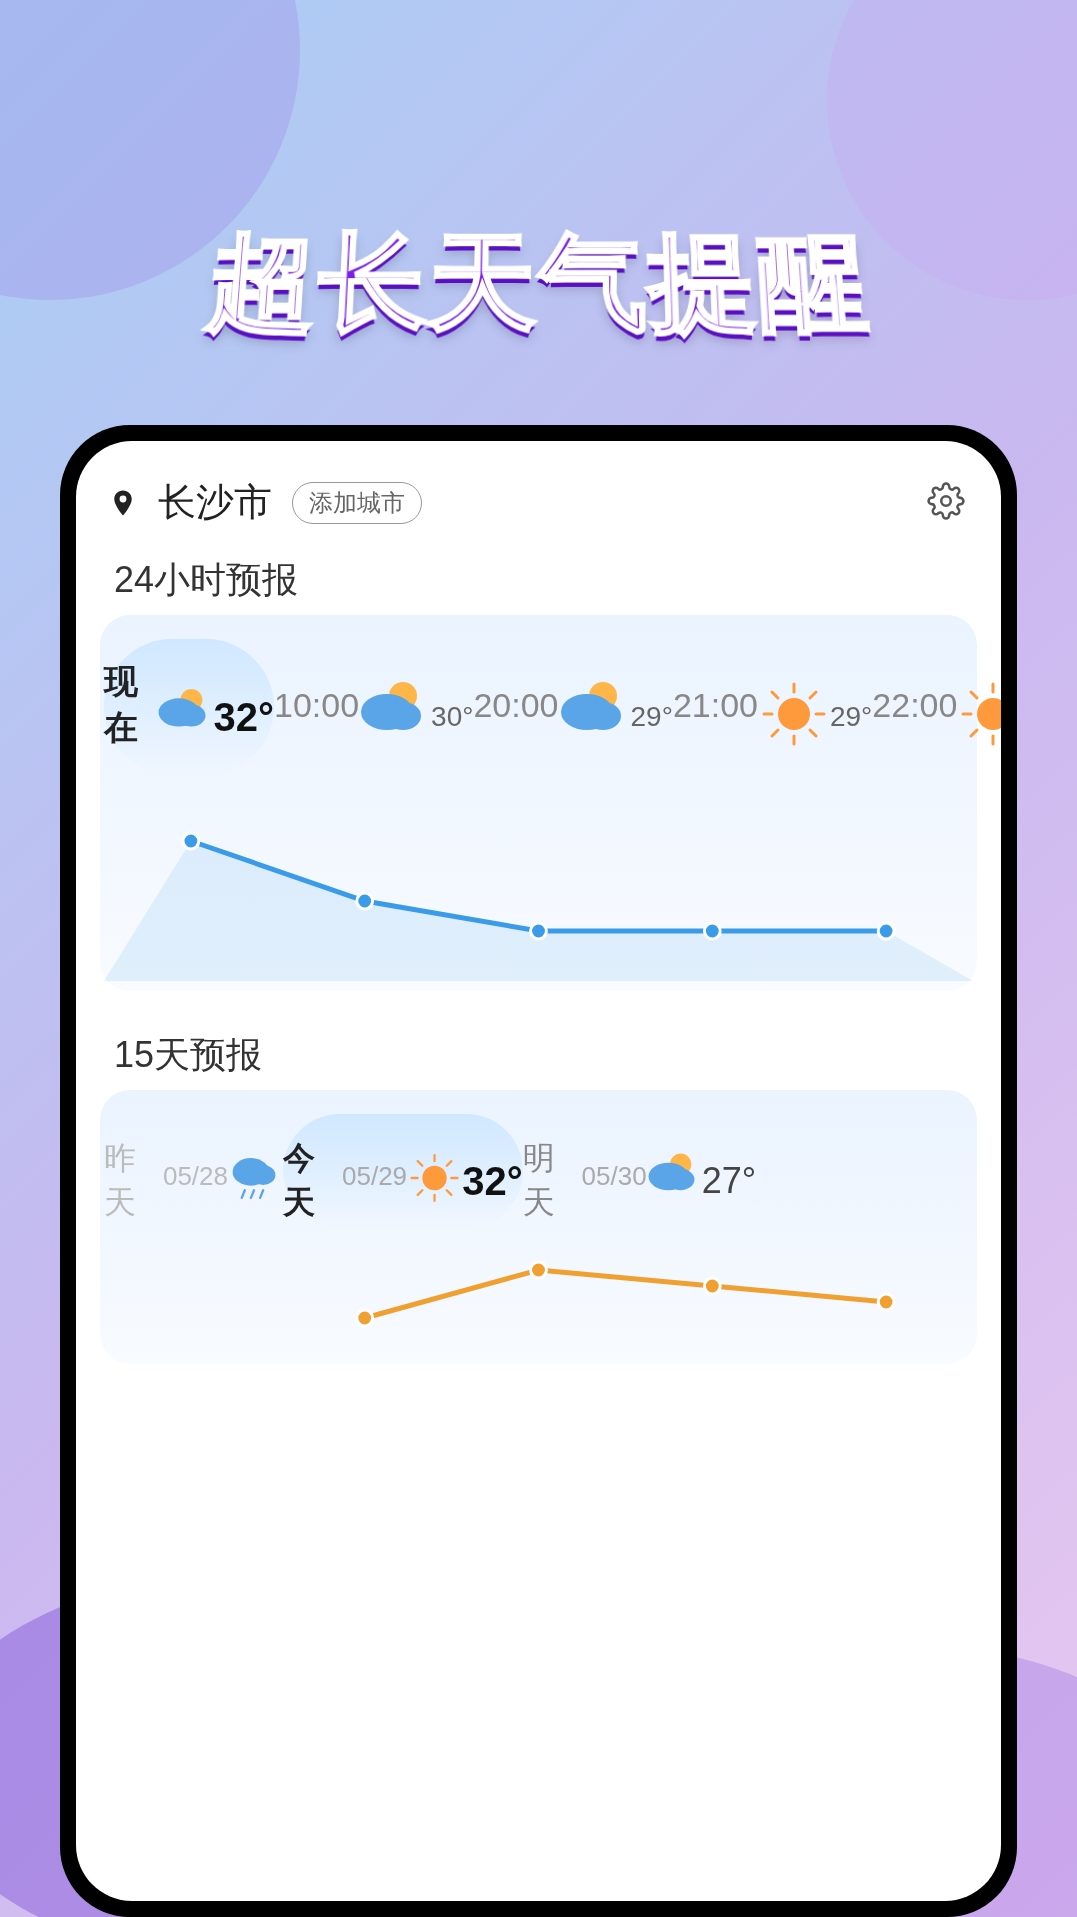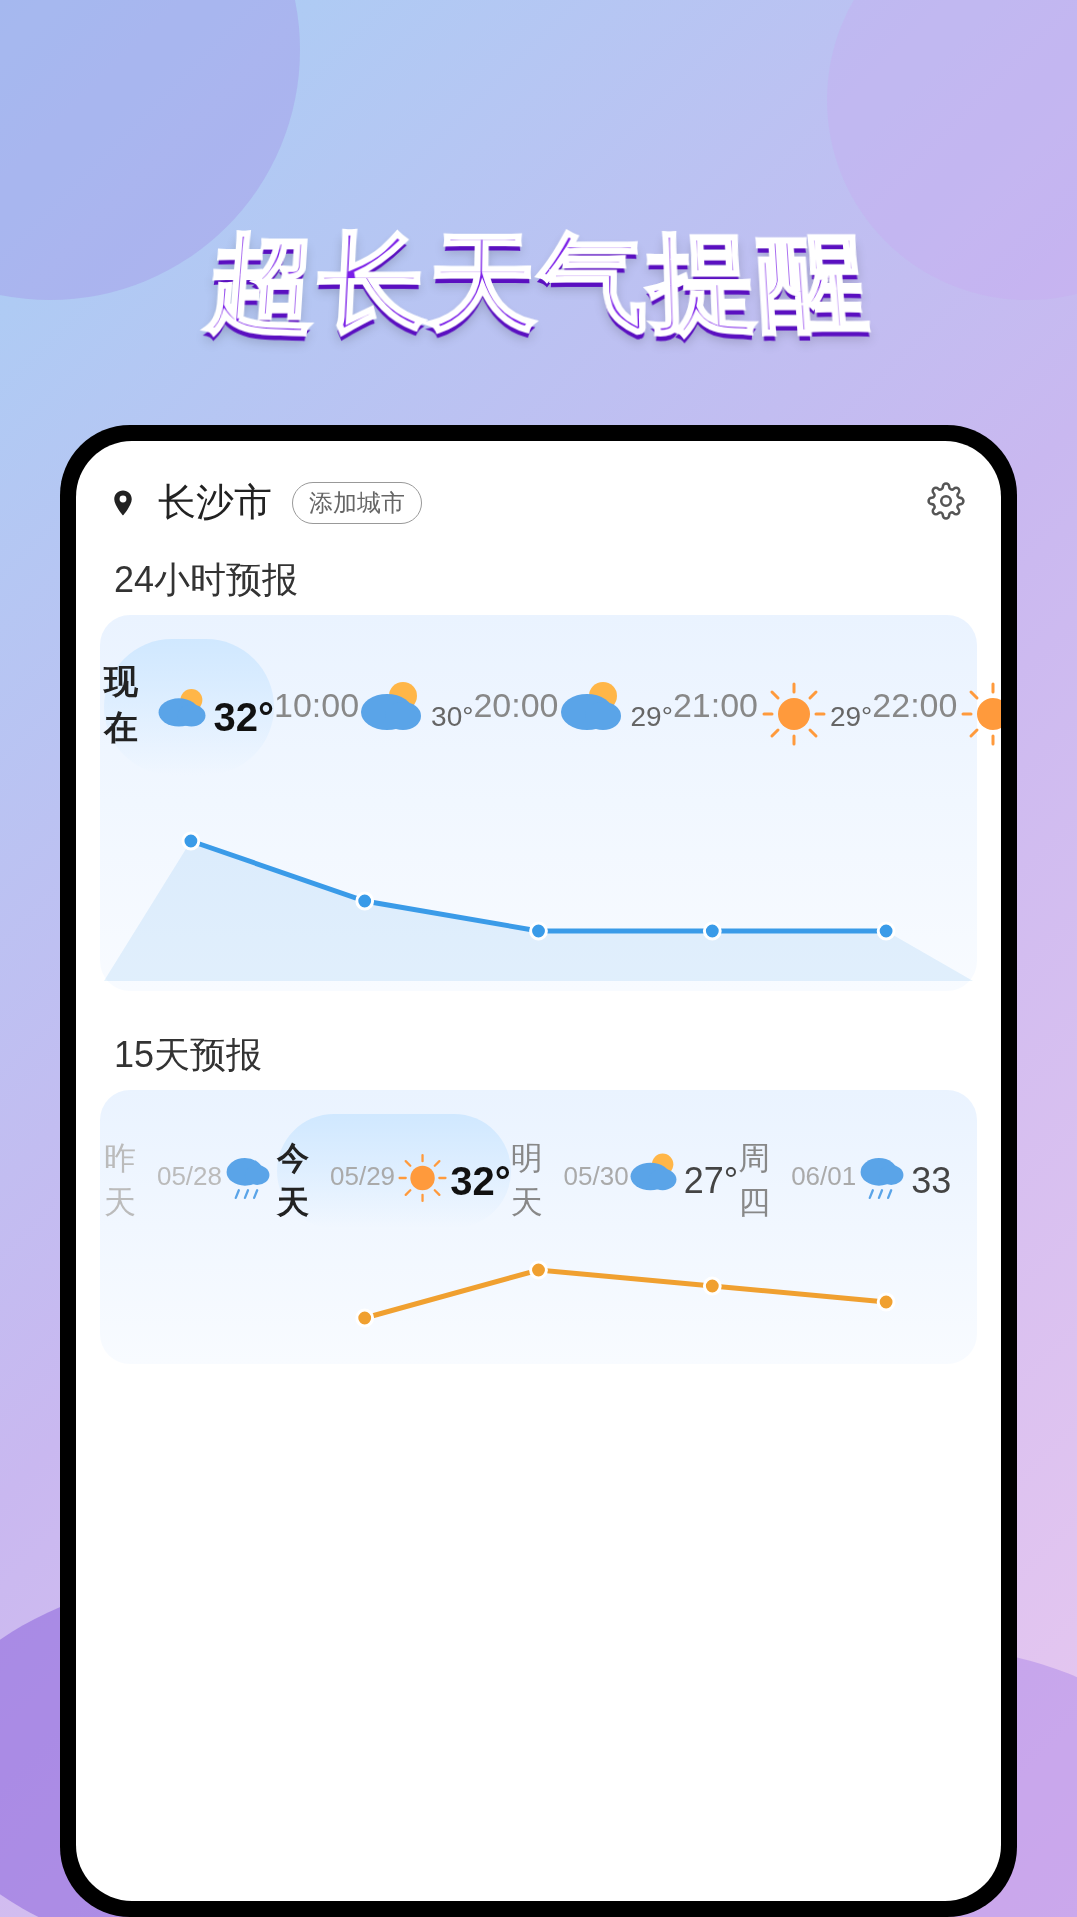--- a/index.html
+++ b/index.html
@@ -90,21 +90,21 @@
 }
 .hour-col .time { font-size: 34px; color: #888; margin-bottom: 24px; }
 .hour-col.active .time { color: #222; font-weight: 700; }
 .wx-icon { width: 72px; height: 72px; margin: 8px 0 14px 0; }
 .hour-col .temp { font-size: 28px; color: #666; font-weight: 500; }
 .hour-col.active .temp { color: #111; font-weight: 700; font-size: 40px; }
 
 .day-col .dname { font-size: 32px; color: #888; }
 .day-col.active .dname { color: #222; font-weight: 700; }
 .day-col.faded .dname, .day-col.faded .ddate { color: #bbb; }
-.day-col .ddate { font-size: 26px; color: #aaa; margin: 6px 0 16px 4px; }
+.day-col .ddate { font-size: 26px; color: #aaa; margin: 6px 0 16px 10px; }
 .day-col .temp { font-size: 36px; color: #444; font-weight: 500; }
 .day-col.active .temp { color: #111; font-weight: 700; font-size: 40px; }
 
 .chart-area { position: relative; height: 200px; margin-top: 6px; }
 .chart-area svg { position: absolute; top: 0; left: 0; width: 100%; height: 100%; }
 .chart-area-daily { position: relative; height: 120px; margin-top: 6px; }
 .chart-area-daily svg { position: absolute; top: 0; left: 0; width: 100%; height: 100%; }
 </style>
 </head>
 <body>
@@ -205,28 +205,20 @@
             </svg>
             <div class="temp">32°</div>
           </div>
           <div class="day-col">
             <div class="dname">明天</div>
             <div class="ddate">05/30</div>
             <svg class="wx-icon" viewBox="0 0 72 72">
               <use href="#ico-partly_cloudy"></use>
             </svg>
             <div class="temp">27°</div>
-          </div>
-          <div class="day-col">
-            <div class="dname">周四</div>
-            <div class="ddate">06/01</div>
-            <svg class="wx-icon" viewBox="0 0 72 72">
-              <use href="#ico-rain"></use>
-            </svg>
-            <div class="temp">33</div>
           </div>
         </div>
       <div class="chart-area-daily">
         <svg id="daily-svg" viewBox="0 0 880 120" preserveAspectRatio="none">
             <path d="M264,84 L440,36 L616,52 L792,68" stroke="#f0a030" stroke-width="5" fill="none" stroke-linecap="round"></path>
             <circle cx="264" cy="84" r="8" fill="#f0a030" stroke="#fff" stroke-width="3"></circle>
             <circle cx="440" cy="36" r="8" fill="#f0a030" stroke="#fff" stroke-width="3"></circle>
             <circle cx="616" cy="52" r="8" fill="#f0a030" stroke="#fff" stroke-width="3"></circle>
             <circle cx="792" cy="68" r="8" fill="#f0a030" stroke="#fff" stroke-width="3"></circle>
           </svg>

